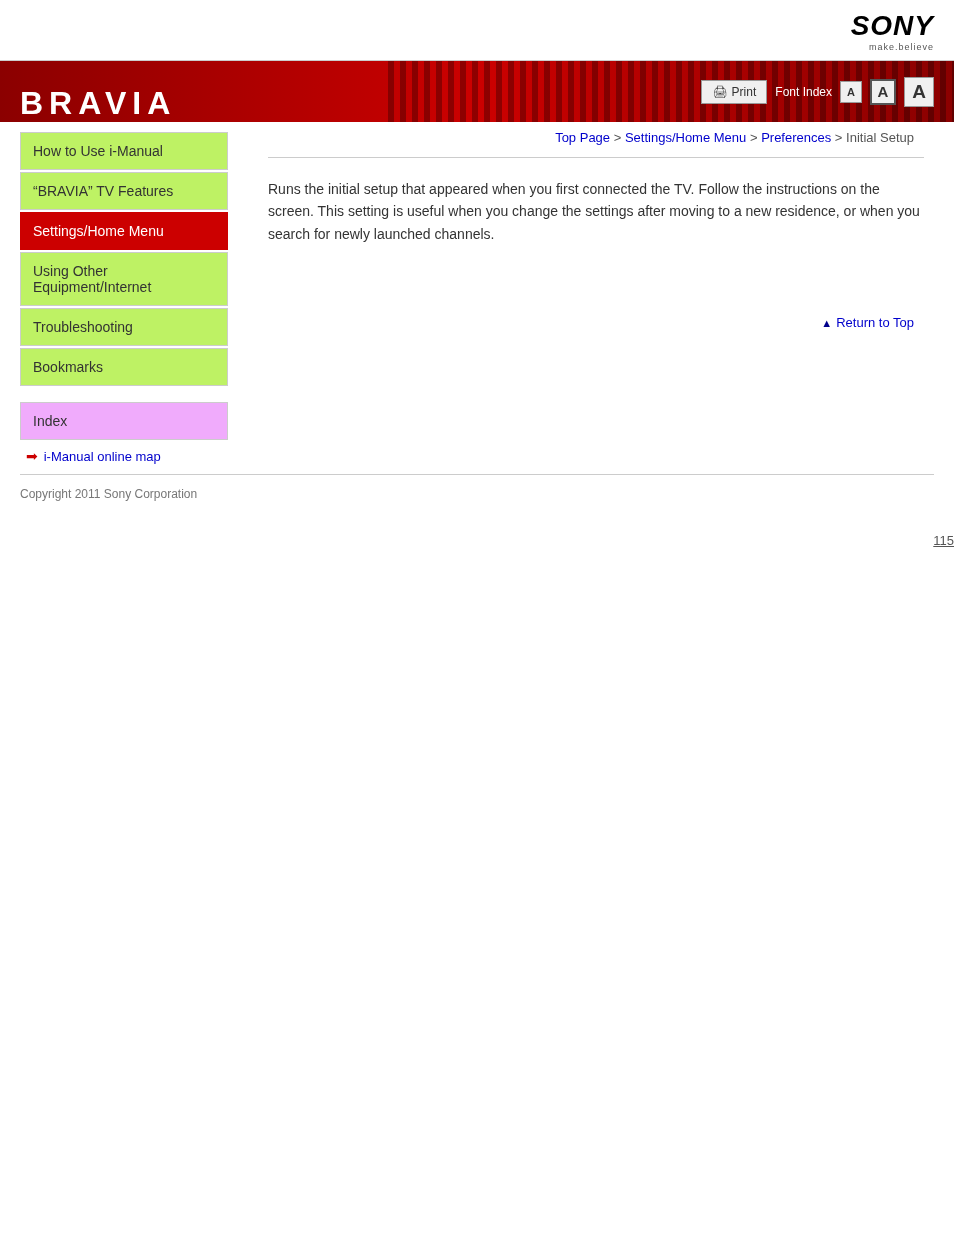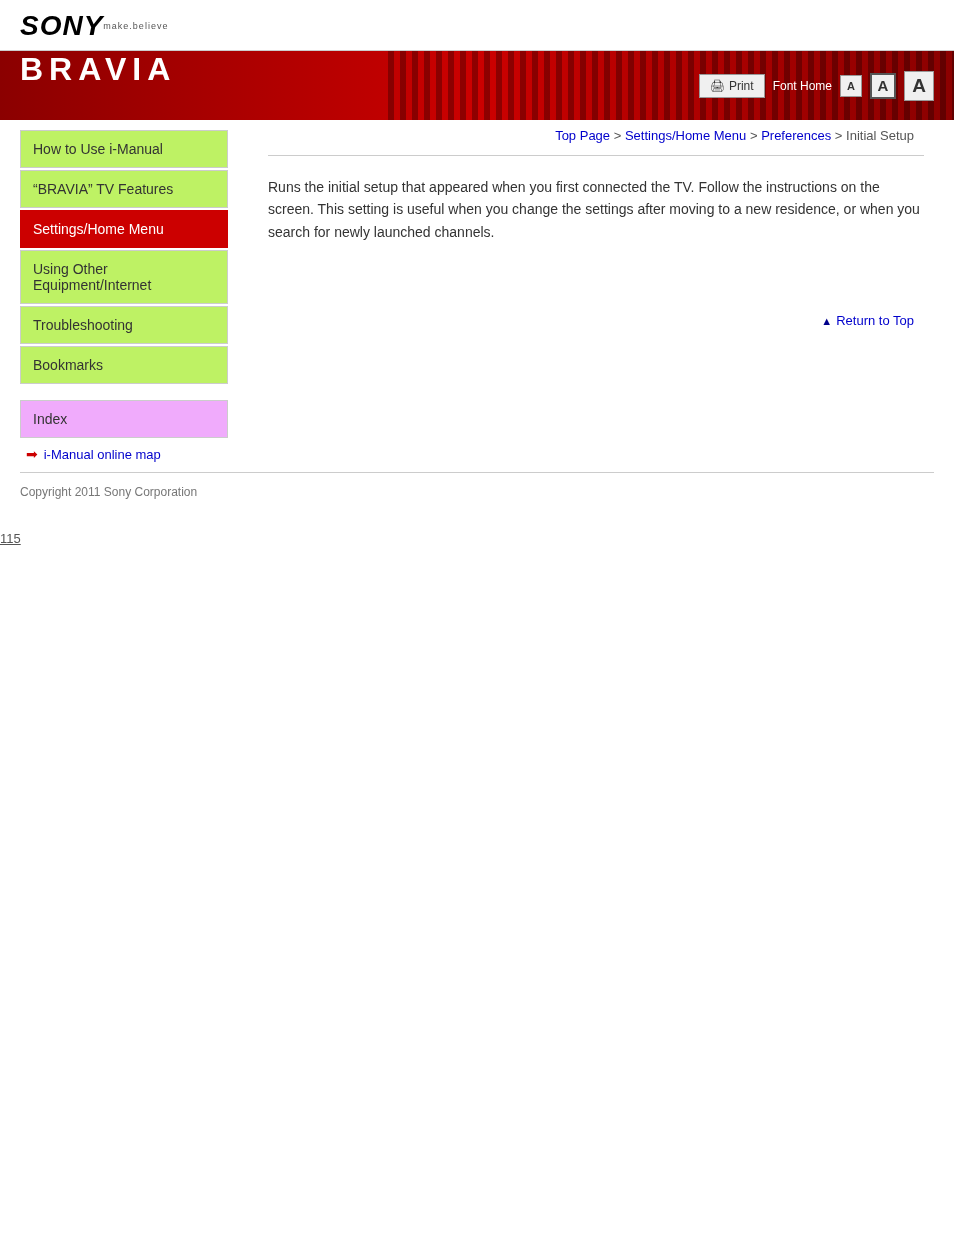--- a/index.html
+++ b/index.html
@@ -1,25 +1,25 @@
 <!DOCTYPE html>
 <html><head>
   <meta charset="utf-8">
   <style>
     * { margin: 0; padding: 0; box-sizing: border-box; }
     body { font-family: Arial, sans-serif; font-size: 14px; color: #333; background: #fff; width: 954px; min-height: 1235px; }
 
     
     .header { padding: 10px 20px 8px 20px; border-bottom: 1px solid #ccc; }
-    .sony-logo { display: flex; align-items: center; }
+    .sony-logo { display: flex; flex-direction: column; align-items: flex-end; }
     .sony-text { font-size: 28px; font-weight: 900; color: #000; letter-spacing: 1px; font-style: italic; }
     .sony-tagline { font-size: 9px; color: #555; letter-spacing: 1px; }
 
     
-    .banner { background: linear-gradient(to right, #8b0000, #c00, #8b0000); position: relative; height: 69px; display: flex; align-items: flex-start; overflow: hidden; }
+    .banner { background: linear-gradient(to right, #8b0000, #c00, #8b0000); position: relative; height: 61px; display: flex; align-items: flex-end; overflow: hidden; }
     .banner-stripes { position: absolute; right: 0; top: 0; bottom: 0; width: 60%; background: repeating-linear-gradient(90deg, transparent, transparent 6px, rgba(0,0,0,0.3) 6px, rgba(0,0,0,0.3) 12px); }
     .banner-title { position: relative; z-index: 2; padding-left: 20px; }
     .banner-title span { font-size: 32px; font-weight: 900; color: #fff; letter-spacing: 6px; font-family: 'Arial Black', sans-serif; text-transform: uppercase; }
     .banner-controls { position: absolute; right: 20px; top: 50%; transform: translateY(-50%); z-index: 3; display: flex; align-items: center; gap: 8px; }
     .print-btn { background: #f0f0f0; border: 1px solid #999; padding: 4px 10px; font-size: 12px; cursor: pointer; display: flex; align-items: center; gap: 4px; color: #333; }
     .font-size-label { font-size: 12px; color: #fff; }
     .font-btn { border: 1px solid #999; background: #f0f0f0; cursor: pointer; font-weight: bold; color: #333; display: inline-flex; align-items: center; justify-content: center; }
     .font-btn-sm { width: 22px; height: 22px; font-size: 11px; }
     .font-btn-md { width: 26px; height: 26px; font-size: 15px; border: 2px solid #555; }
     .font-btn-lg { width: 30px; height: 30px; font-size: 19px; }
@@ -46,21 +46,21 @@
     
     .return-top-row { display: flex; justify-content: flex-end; padding: 10px 10px 10px 0; margin-top: 60px; }
     .return-top-link { color: #00c; font-size: 13px; cursor: pointer; display: flex; align-items: center; gap: 4px; }
     .triangle-up { color: #00008b; font-size: 11px; }
 
     
     .footer-divider { border: none; border-top: 1px solid #ccc; margin: 0 20px; }
     .footer { padding: 12px 20px; font-size: 12px; color: #777; }
 
     
-    .page-number { text-align: left; padding: 20px 0 10px; font-size: 13px; color: #555; text-decoration: underline; }
+    .page-number { text-align: right; padding: 20px 0 10px; font-size: 13px; color: #555; text-decoration: underline; }
   </style>
 </head>
 <body>
 
 <div class="header">
   <div class="sony-logo">
     <span class="sony-text">SONY</span>
     <span class="sony-tagline">make.believe</span>
   </div>
 </div>
@@ -68,21 +68,21 @@
 <div class="banner">
   <div class="banner-stripes"></div>
   <div class="banner-title">
     <span>BRAVIA</span>
   </div>
   <div class="banner-controls">
     <button class="print-btn">
       <span>🖨</span>
       <span>Print</span>
     </button>
-    <span class="font-size-label">Font Home</span>
+    <span class="font-size-label">Font Index</span>
     <button class="font-btn font-btn-sm">A</button>
     <button class="font-btn font-btn-md">A</button>
     <button class="font-btn font-btn-lg">A</button>
   </div>
 </div>
 
 <div class="main-layout">
 
   <div class="sidebar">
     <div class="sidebar-item">How to Use i-Manual</div>

